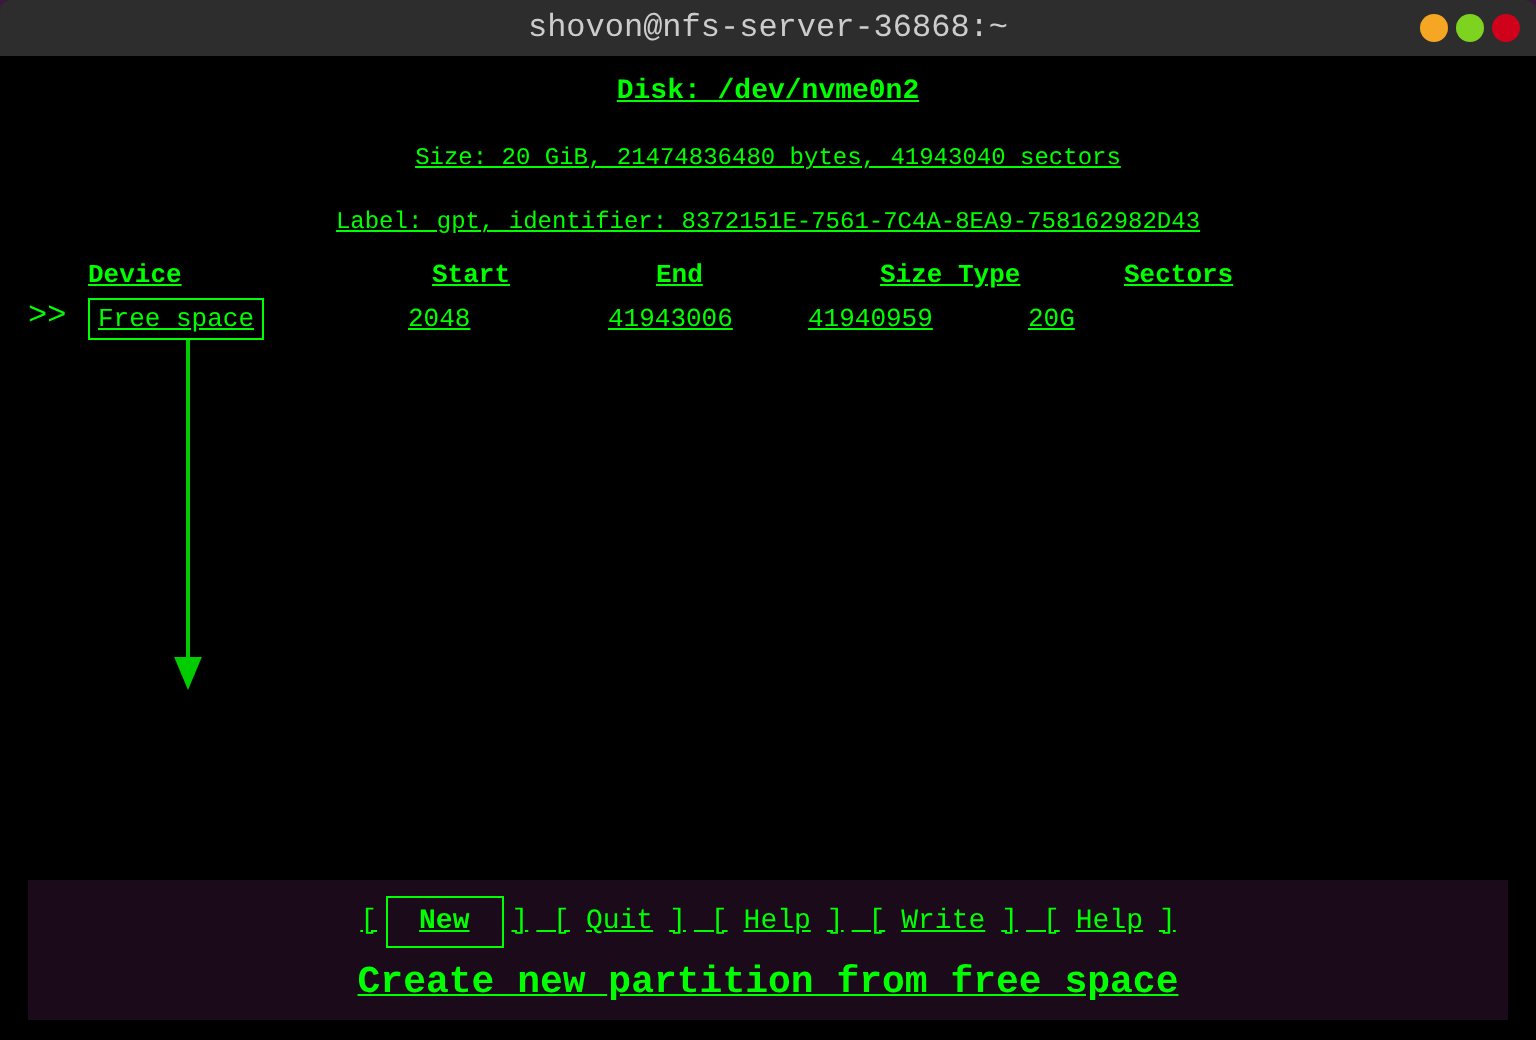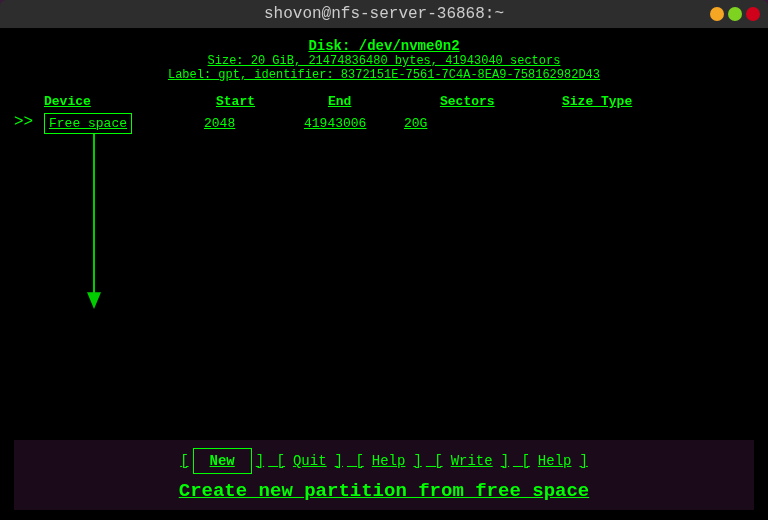--- a/index.html
+++ b/index.html
@@ -63,20 +63,21 @@
       margin-bottom: 4px;
     }
     .disk-title {
       color: #00ff00;
       font-size: 14px;
       font-weight: bold;
     }
     .disk-detail {
       color: #00ff00;
       font-size: 12px;
+      margin-top: 18px;
     }
 
     .partition-table {
       margin-top: 8px;
       flex: 1;
     }
 
     .table-header {
       display: grid;
       grid-template-columns: 160px 100px 100px 110px 120px;
@@ -207,32 +208,33 @@
     <div class="disk-detail">Size: 20 GiB, 21474836480 bytes, 41943040 sectors</div>
     <div class="disk-detail">Label: gpt, identifier: 8372151E-7561-7C4A-8EA9-758162982D43</div>
   </div>
 
   <div class="partition-table">
 
     <div class="table-header" style="padding-left:30px;gap:12px;">
       <span>Device</span>
       <span>Start</span>
       <span>End</span>
+      <span>Size Type</span>
       <span>Sectors</span>
-      <span>Size Type</span>
     </div>
 
     <div class="row-with-indicator">
       <span class="indicator">&gt;&gt;</span>
       <div class="table-row">
         <span class="device-cell">
           <span class="free-space-label">Free space</span>
         </span>
         <span>2048</span>
         <span>41943006</span>
+        <span>41940959</span>
         <span>20G</span>
       </div>
     </div>
 
     <div class="arrow-area">
       <svg class="arrow-svg" viewBox="0 0 740 240" preserveAspectRatio="none">
 
         <line x1="80" y1="0" x2="80" y2="200" stroke="#00cc00" stroke-width="2" marker-end="url(#arrowhead)"></line>
         <defs>
           <marker id="arrowhead" markerWidth="10" markerHeight="7" refX="5" refY="3.5" orient="auto">

